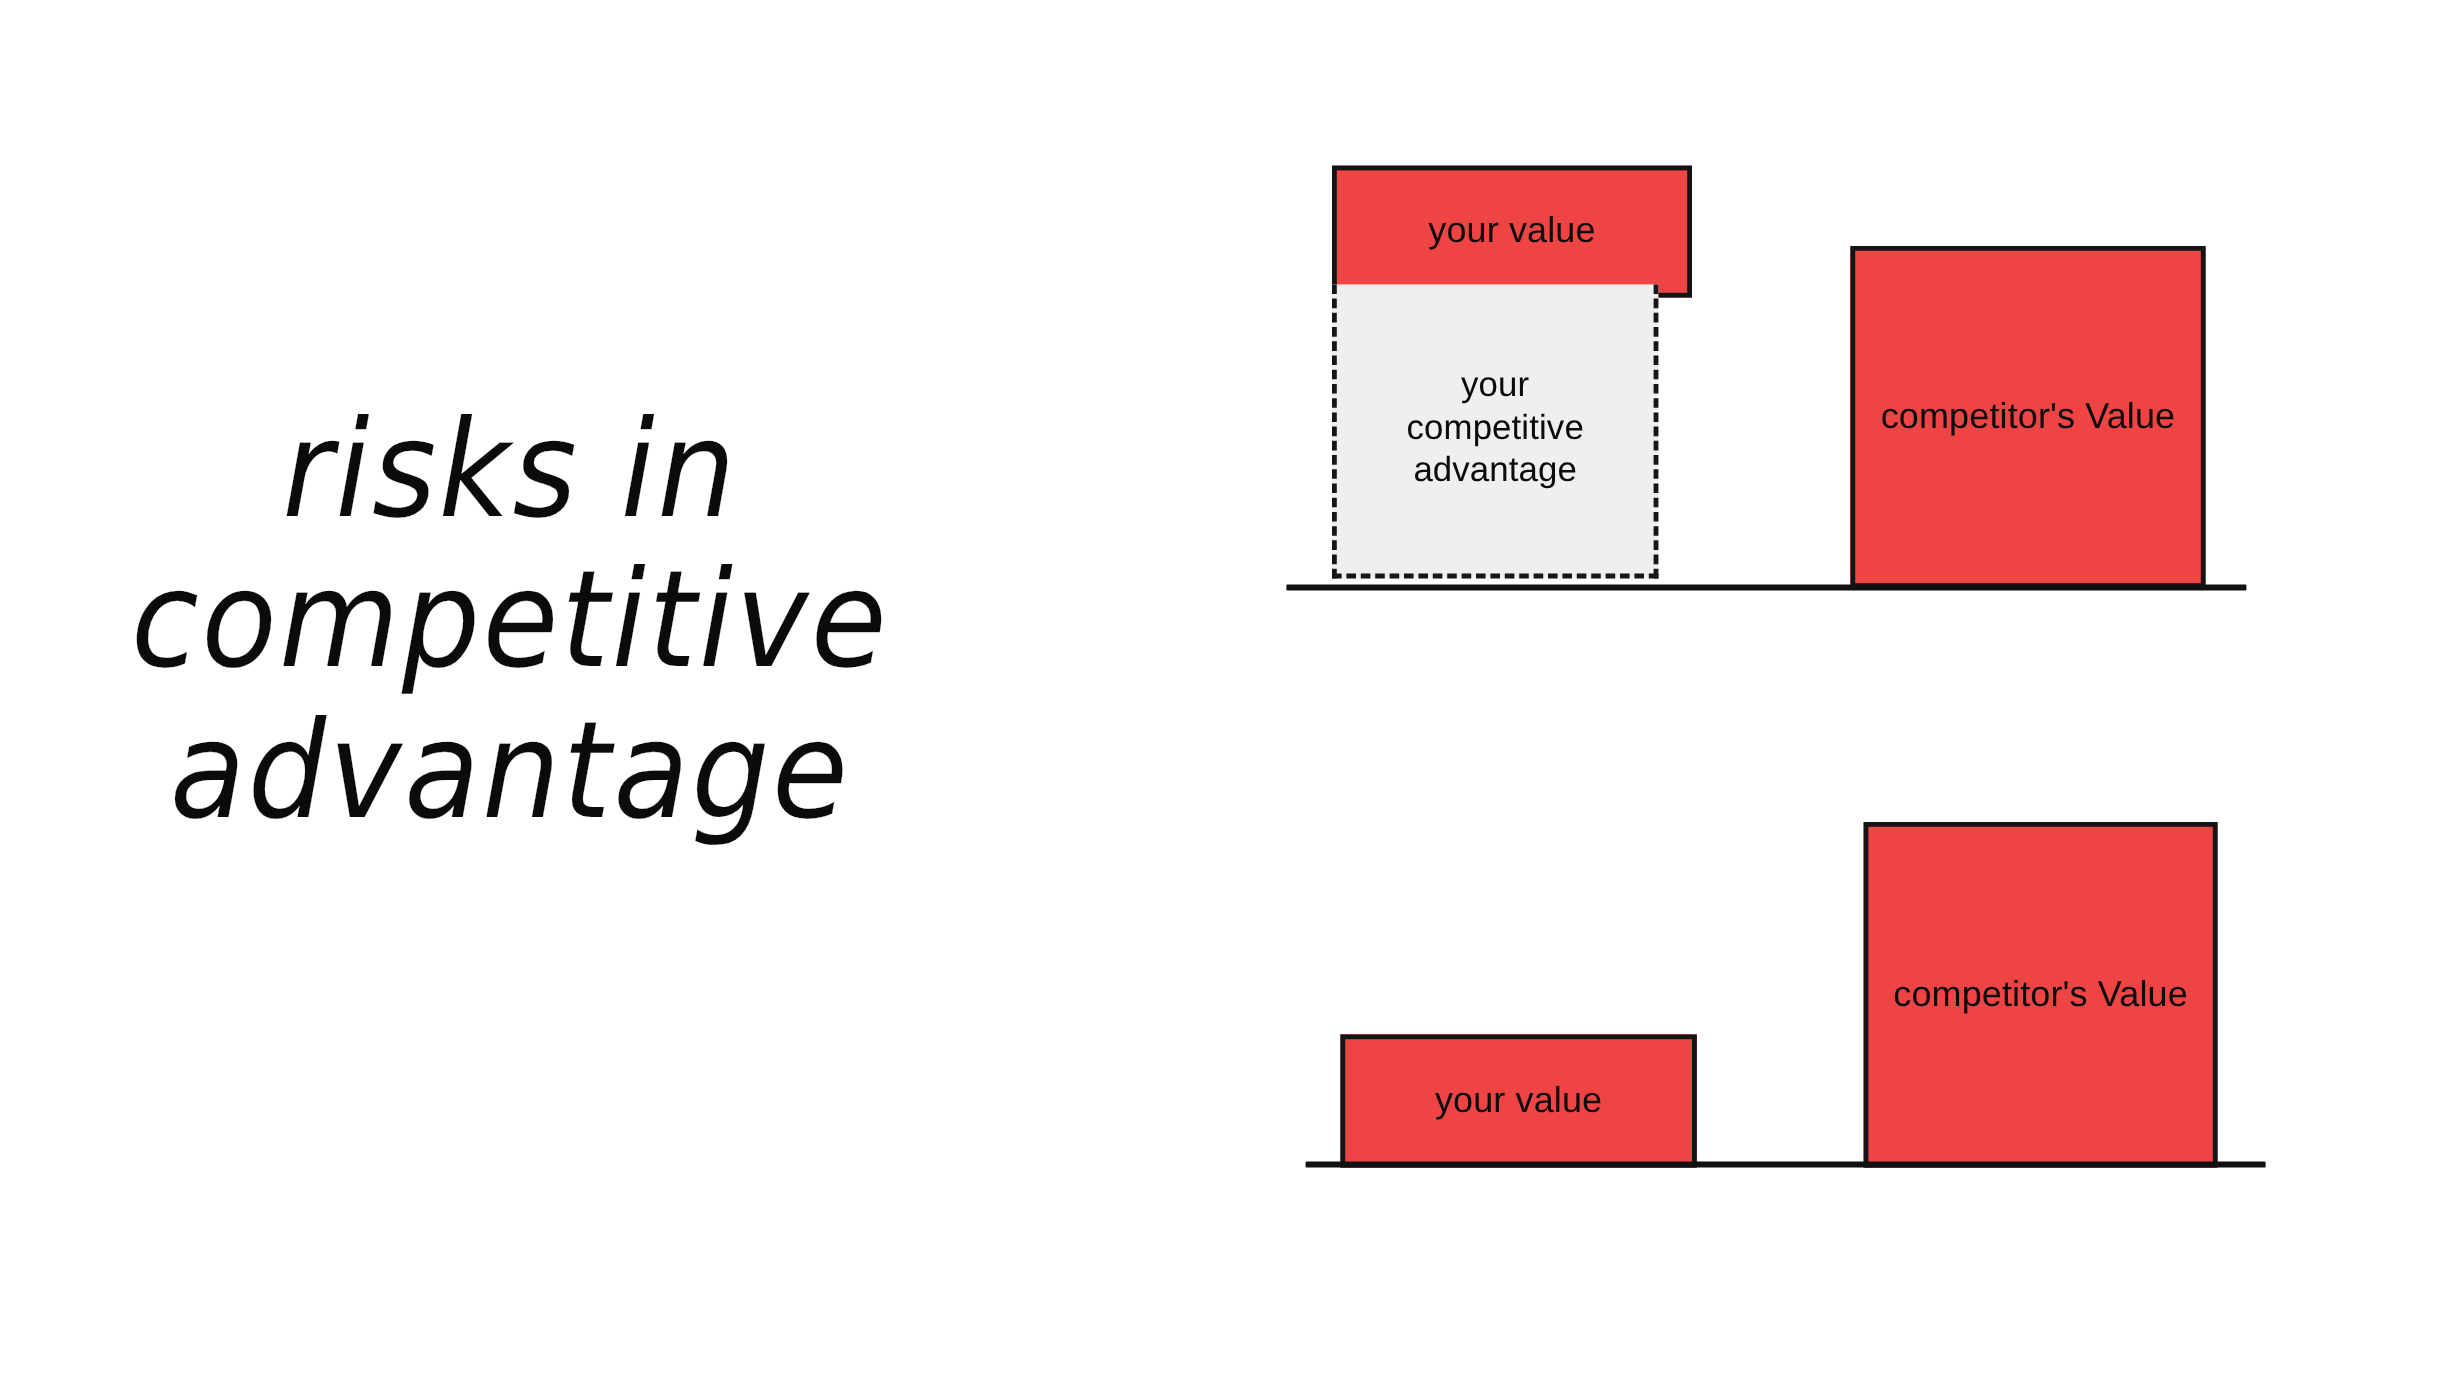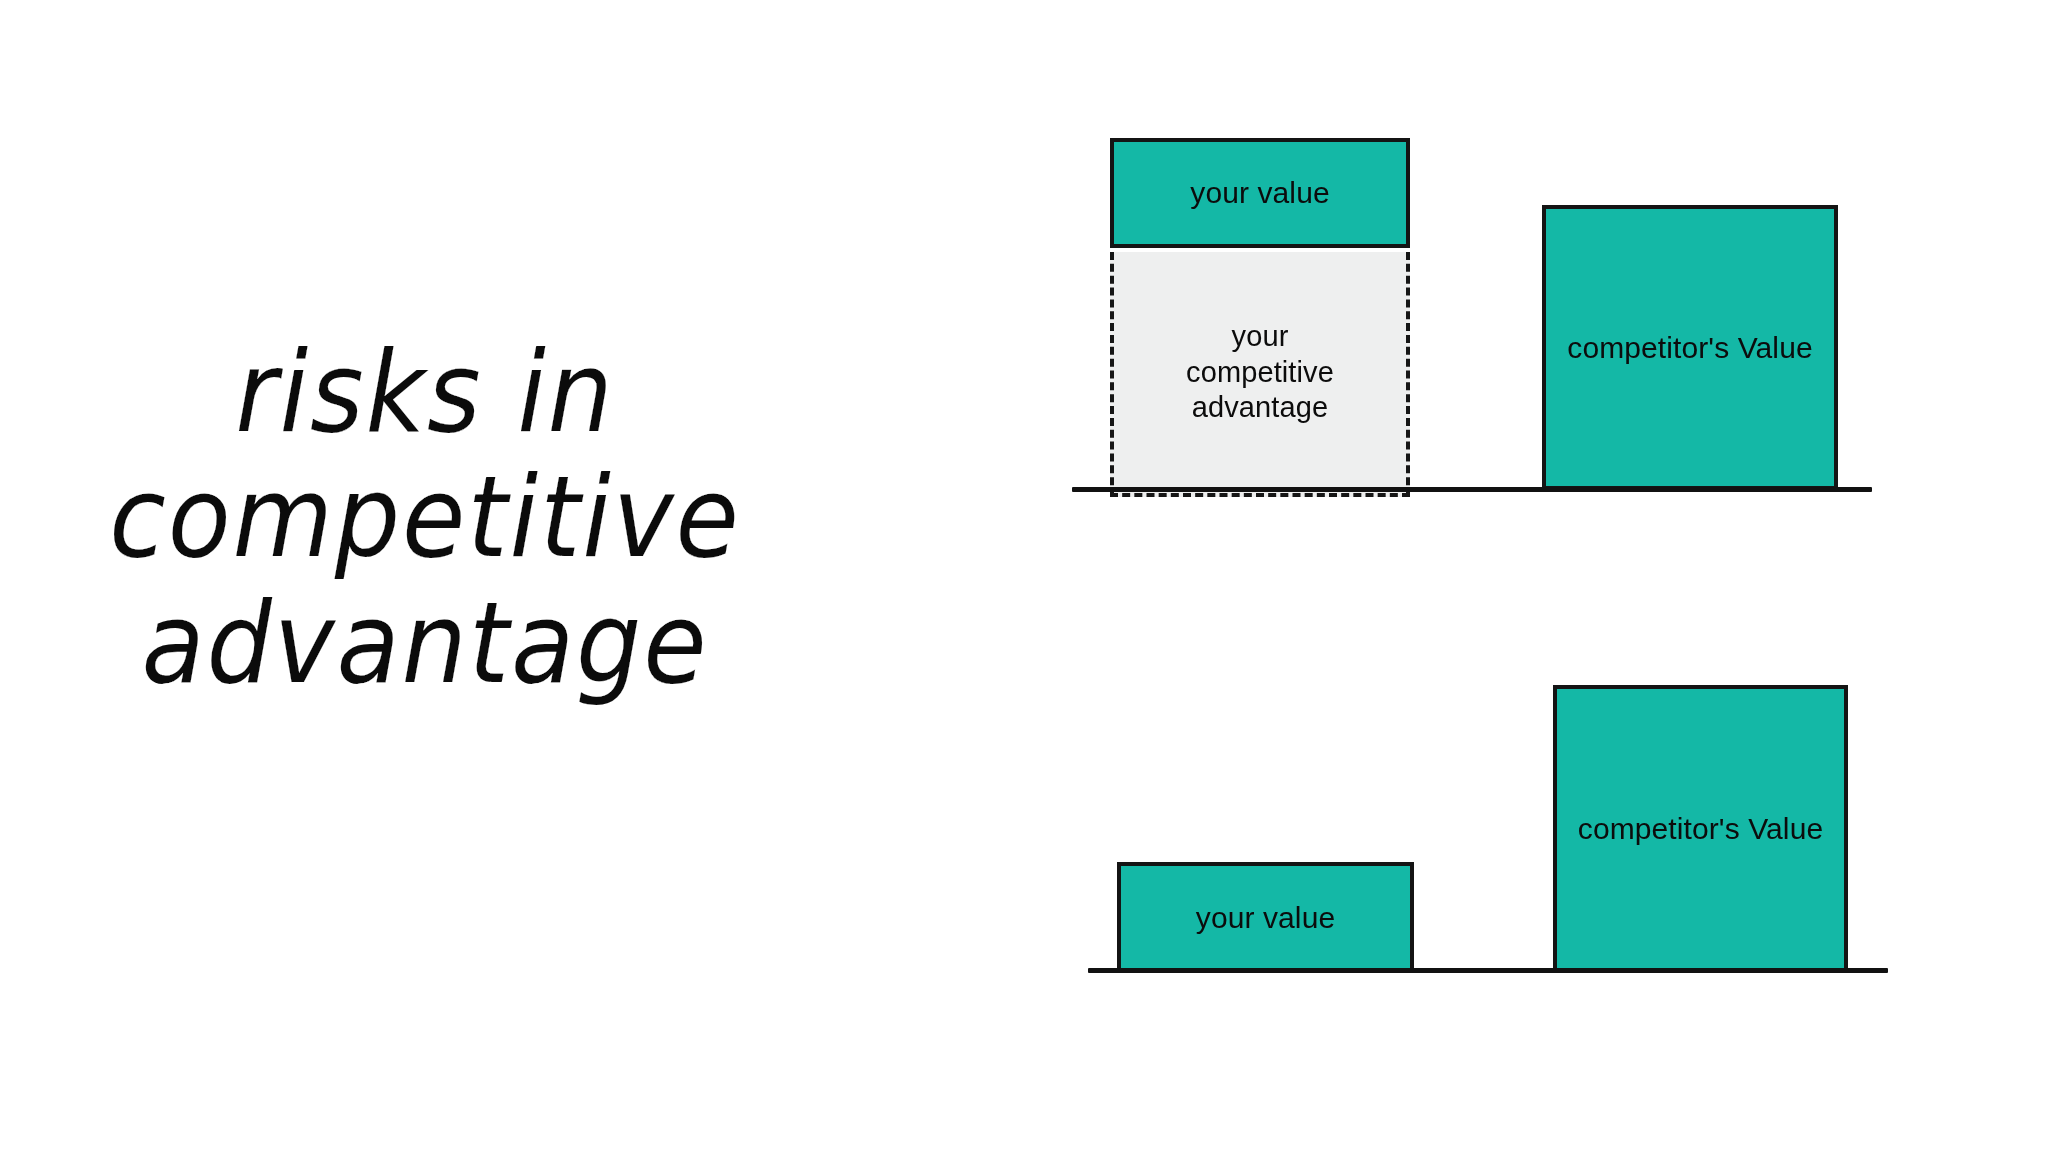--- a/index.html
+++ b/index.html
@@ -60,21 +60,21 @@
   .bar {
     position: absolute;
     box-sizing: border-box;
     border: 4px solid #141414;
     display: flex;
     align-items: center;
     justify-content: center;
     text-align: center;
   }
   .bar.orange {
-    background: #14b8a6;
+    background: #ef4444;
   }
   .bar.ghost {
     background: #eeefef;
     border: 4px dashed #161616;
     border-top: none;
   }
 
   .bar-label {
     font-family: "Liberation Sans", sans-serif;
     font-size: 30px;
@@ -85,21 +85,21 @@
   }
   .bar-label.small {
     font-size: 29px;
     line-height: 1.22;
   }
 
   
   #chart-1 { left: 1060px; top: 110px; width: 830px; height: 400px; }
   #chart-1 .baseline { left: 12px;  top: 377px; width: 800px; }
   #chart-1 #bar-your-value-1    { left: 50px;  top: 28px;  width: 300px; height: 110px; }
-  #chart-1 #bar-advantage-1     { left: 50px;  top: 142px; width: 300px; height: 245px; justify-content: center; }
+  #chart-1 #bar-advantage-1     { left: 50px;  top: 127px; width: 272px; height: 245px; justify-content: center; }
   #chart-1 #bar-competitor-1    { left: 482px; top: 95px;  width: 296px; height: 285px; }
 
   
   #chart-2 { left: 1076px; top: 660px; width: 830px; height: 330px; }
   #chart-2 .baseline { left: 12px;  top: 308px; width: 800px; }
   #chart-2 #bar-your-value-2    { left: 41px;  top: 202px; width: 297px; height: 111px; }
   #chart-2 #bar-competitor-2    { left: 477px; top: 25px;  width: 295px; height: 288px; }
 </style>
 </head>
 <body>

